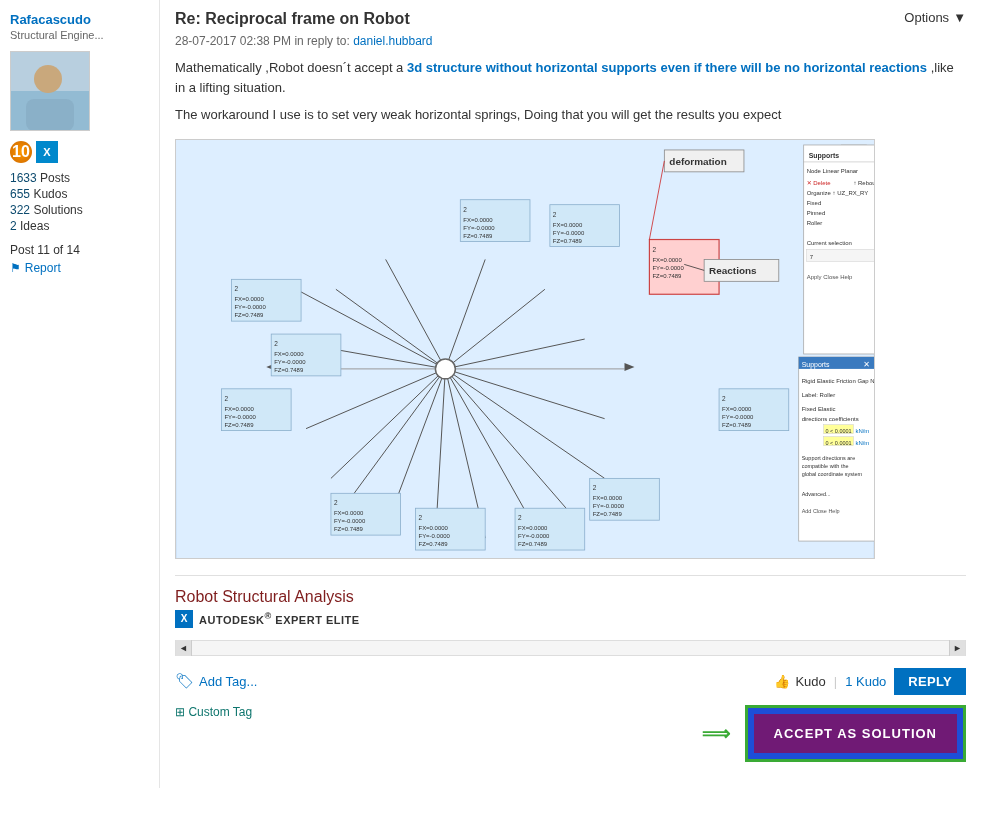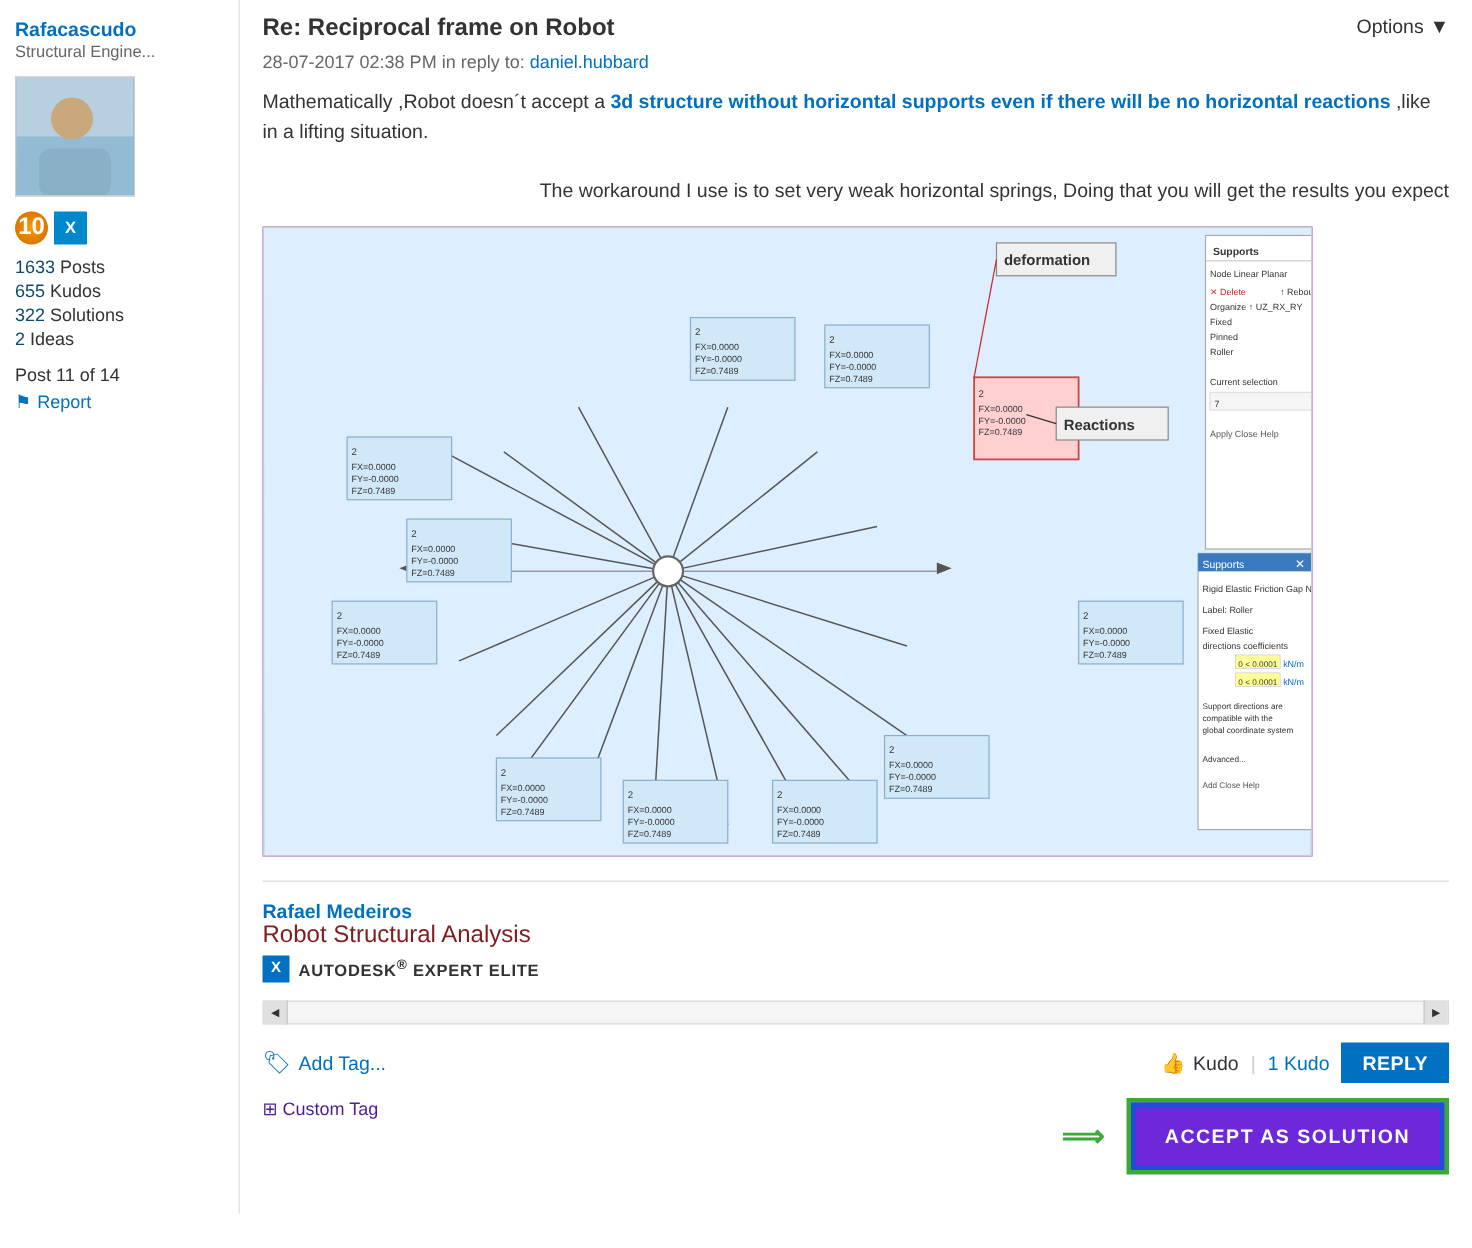--- a/index.html
+++ b/index.html
@@ -283,29 +283,29 @@
       letter-spacing: 0.3px;
     }
     
     .custom-tag-row {
       display: flex;
       justify-content: space-between;
       align-items: flex-start;
       margin-bottom: 16px;
     }
     .custom-tag-link {
-      color: #4c1d95;
+      color: #0f766e;
       font-size: 12px;
       cursor: pointer;
       text-decoration: none;
     }
     .accept-btn {
-      background: #6d28d9;
+      background: #701a75;
       color: white;
-      border: 3px solid #1d4ed8;
+      border: 6px solid #1d4ed8;
       padding: 12px 20px;
       font-size: 13px;
       font-weight: bold;
       cursor: pointer;
       letter-spacing: 1px;
       text-transform: uppercase;
     }
   </style>
 </head>
 <body>
@@ -368,21 +368,21 @@
     <div class="post-meta">
       <span>28-07-2017 02:38 PM</span>
       <span> </span>
       <span>in reply to:</span>
       <span> </span>
       <a href="#">daniel.hubbard</a>
     </div>
 
     <div class="post-body">
       <p>Mathematically ,Robot doesn´t accept a <a href="#">3d structure without horizontal supports even if there will be no horizontal reactions</a> ,like in a lifting situation.</p>
-      <p style="margin-top:20px;text-align:right;">The workaround I use is to set very weak horizontal springs, Doing that you will get the results you expect</p>
+      <p style="margin-top:8px;">The workaround I use is to set very weak horizontal springs, Doing that you will get the results you expect</p>
     </div>
 
     <div class="post-image">
       <div class="diagram-inner">
 
         <svg class="diagram-svg" viewBox="0 0 700 420" xmlns="http://www.w3.org/2000/svg">
 
           <rect width="700" height="420" fill="#ddeeff"></rect>
 
           <g stroke="#555" stroke-width="1" fill="none">
@@ -549,21 +549,20 @@
           <text x="763" y="378" font-size="6" fill="#333">Diagram size: ◄  ►</text>
           <text x="763" y="390" font-size="6" fill="#333">□ Open a new window  □ Constant scale</text>
           <text x="763" y="400" font-size="6" fill="#555">Apply    Close    Help</text>
 
           <text x="820" y="412" font-size="8.5" fill="red">Cases: 1 (DL1)</text>
         </svg>
       </div>
     </div>
 
     <div class="second-poster">
-      <div class="second-poster-name">Rafael Medeiros</div>
       <div class="second-poster-subtitle">Robot Structural Analysis</div>
       <div class="expert-badge">
         <div class="autodesk-x">
           <span>X</span>
         </div>
         <span class="expert-text">AUTODESK<sup>®</sup> EXPERT ELITE</span>
       </div>
     </div>
 
     <div class="scrollbar-row">

